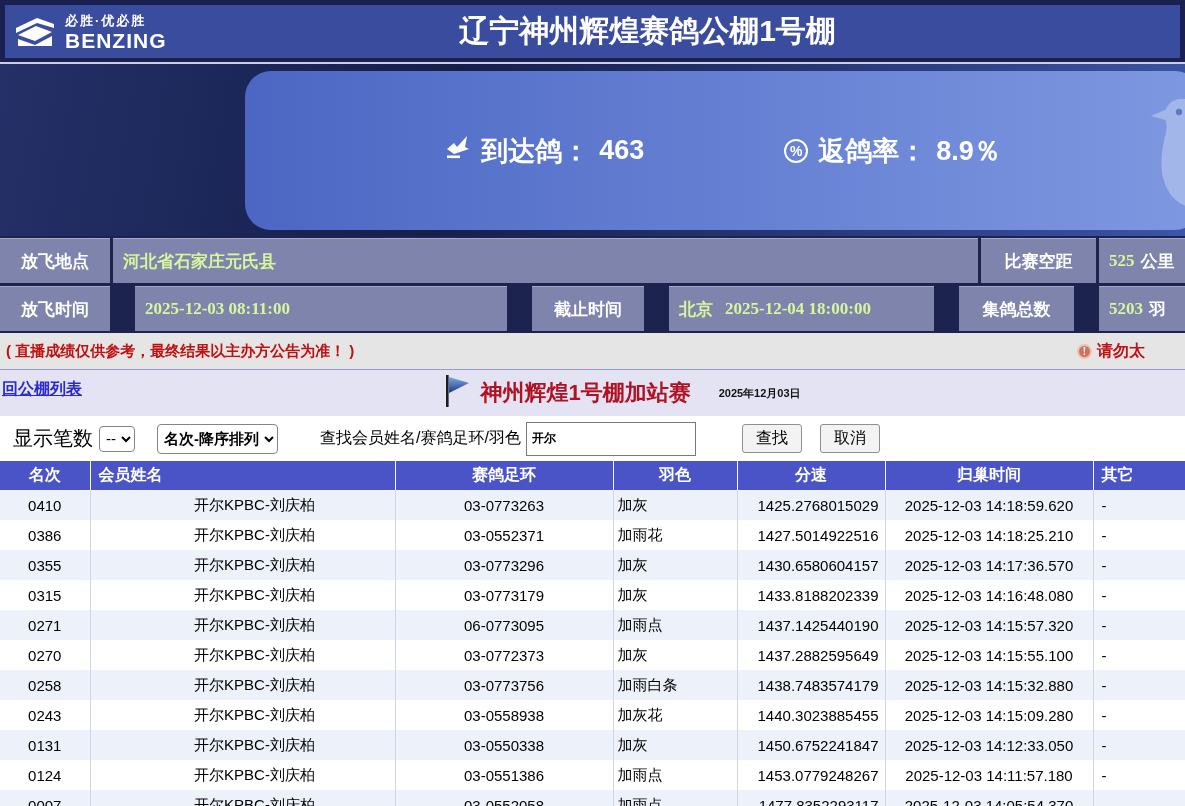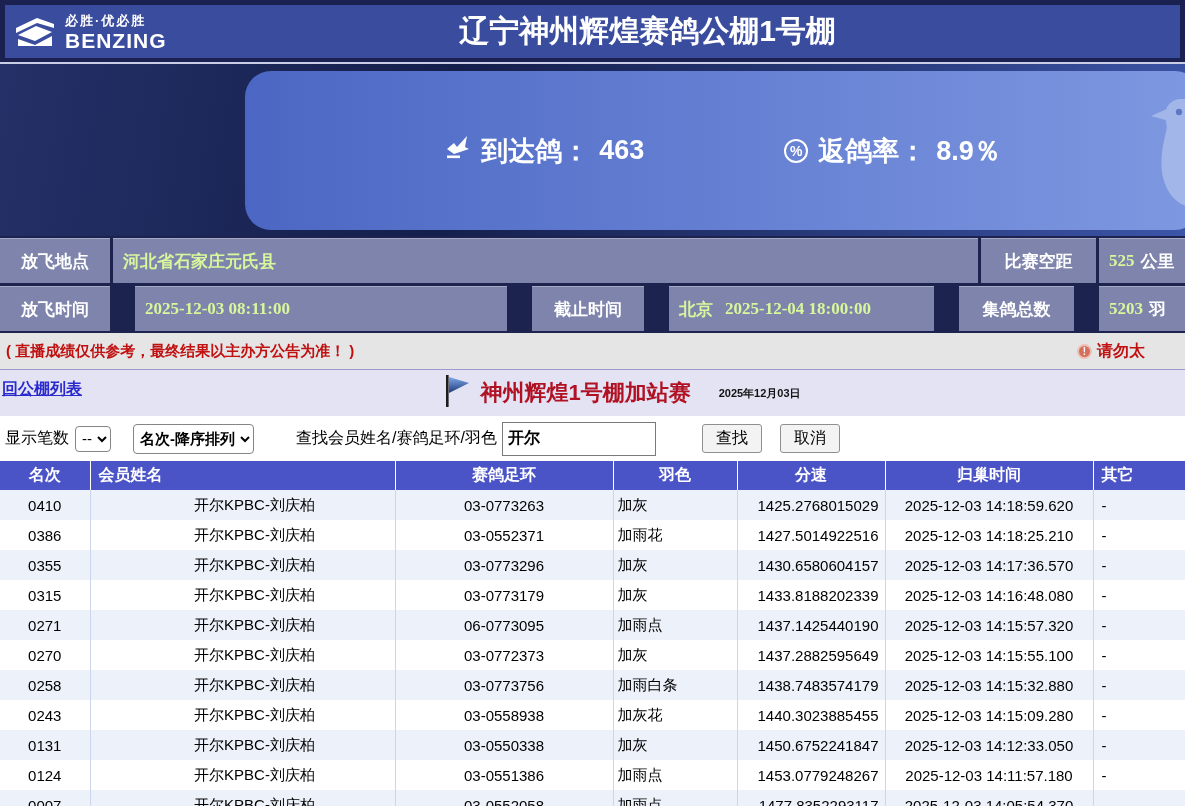--- a/index.html
+++ b/index.html
@@ -58,28 +58,28 @@
   .subheader { height:47px; background:#e3e3f3; border-top:1px solid #9a9ace;
                position:relative; display:flex; align-items:center; justify-content:center; }
   .back-link { position:absolute; left:2px; top:9px; color:#2a2ace; font-size:16px;
                font-weight:bold; text-decoration:underline; cursor:pointer; }
   .race-line { display:flex; align-items:center; gap:10px; padding-left:60px; }
   .race-title { color:#b01224; font-size:22px; font-weight:bold; }
   .race-date { color:#111; font-size:11px; font-weight:bold; margin-left:18px; }
 
   
   .controls { height:45px; background:#fff; display:flex; align-items:center; padding-left:5px; }
-  .ctl-label { font-size:16px; color:#000; }
+  .ctl-label { font-size:20px; color:#000;margin-left:8px; }
   select { margin-left:6px; height:26px; font-size:15px; border:1px solid #858585;
            border-radius:4px; background:#fff; padding:0 2px;
            font-family:"Liberation Sans","DejaVu Sans",sans-serif; }
   select.sort { margin-left:22px; font-weight:bold; height:30px; font-size:15px; }
   .search-label { margin-left:42px; font-size:16px; }
-  .search-input { margin-left:5px; width:154px; height:26px; border:1px solid #7a7a7a;
-                  font-size:16px; font-weight:bold; padding:16px 5px;
+  .search-input { margin-left:5px; width:170px; height:26px; border:1px solid #7a7a7a;
+                  font-size:12px; font-weight:bold; padding:16px 5px;
                   font-family:"Liberation Sans","DejaVu Sans",sans-serif; }
   .btn { margin-left:46px; height:29px; padding:0 13px; font-size:16px; color:#000;
          background:#f3f3f3; border:1px solid #8f8f8f; border-radius:3px; cursor:pointer;
          font-family:"Liberation Sans","DejaVu Sans",sans-serif; }
   .btn.cancel { margin-left:18px; }
 
   
   table.results { width:1185px; border-collapse:collapse; table-layout:fixed; }
   .results thead th { background:#4a54c6; color:#fff; font-size:16px; font-weight:bold;
                       height:29px; border-right:1px solid #fff; }

